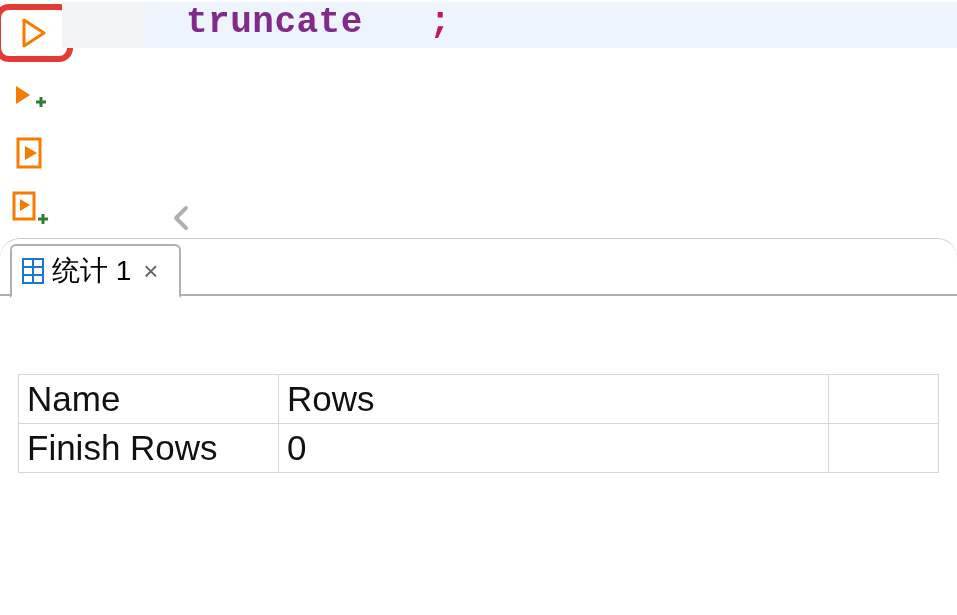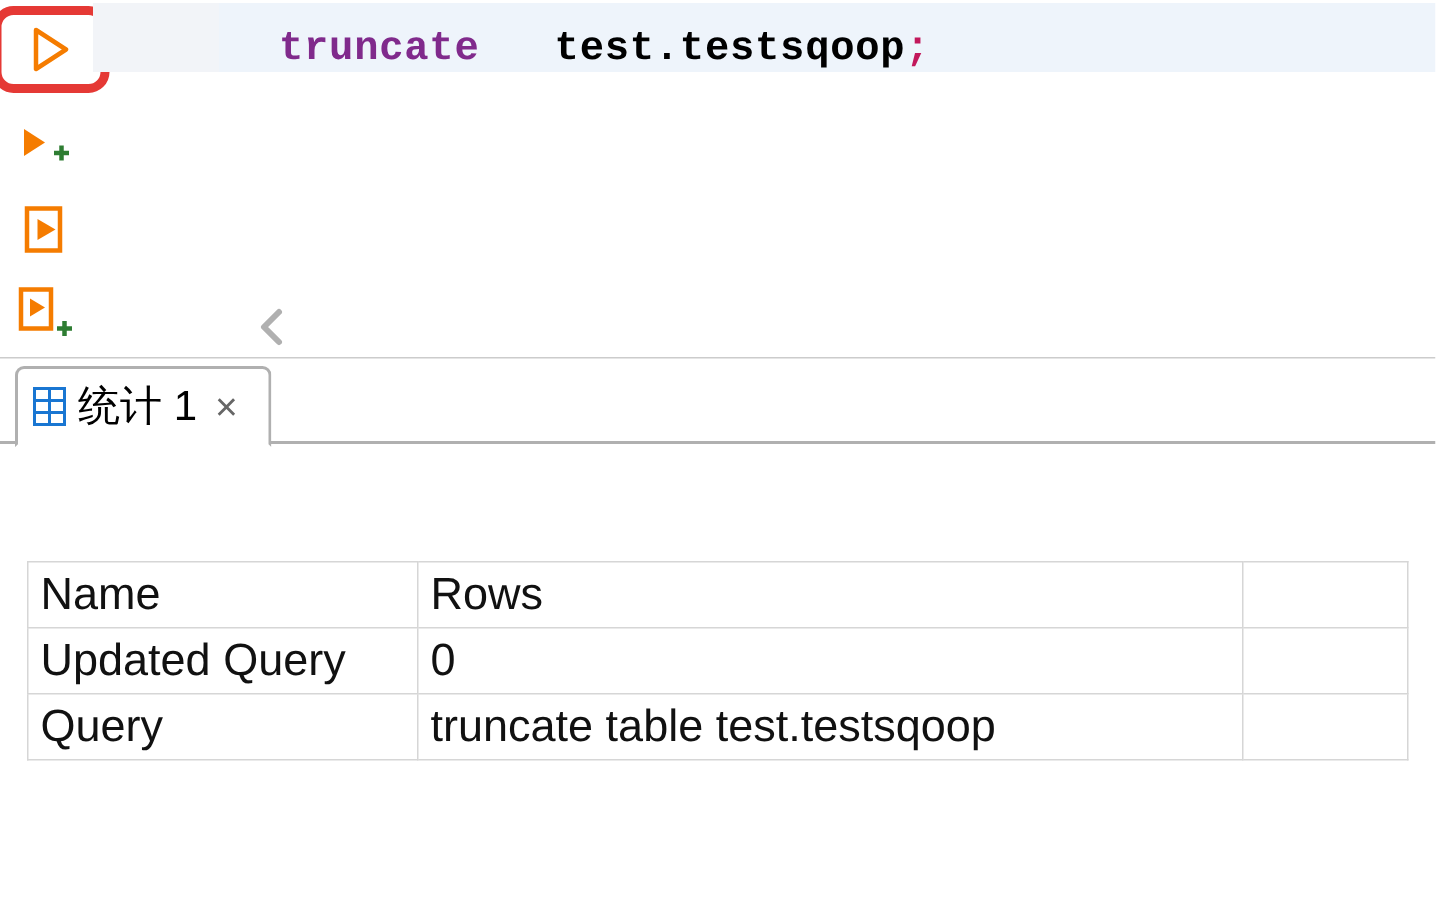--- a/index.html
+++ b/index.html
@@ -45,24 +45,24 @@
     height: 46px;
     background: #f2f4f8;
     border-right: 0;
     margin-top: 2px;
   }
   .codeline {
     flex: 1;
     height: 46px;
     background: #eef4fb;
     display: flex;
-    align-items: flex-end;
+    align-items: flex-start;
     padding-left: 40px;
     font-family: Consolas, "Courier New", monospace;
-    font-size: 27px;
+    font-size: 36px;
     letter-spacing: 0.5px;
     margin-top: 2px;
   }
   .kw { color: #802a8c; font-weight: bold; }
   .obj { color: #000; font-weight: bold; }
   .semi { color: #c2185b; font-weight: bold; }
   .editor-bottom {
     height: 40px;
     display: flex;
     align-items: center;
@@ -71,20 +71,21 @@
   }
 
   
   .tabstrip {
     height: 58px;
     border-top: 1px solid #ccc;
     display: flex;
     align-items: flex-end;
     padding-left: 10px;
     position: relative;
+    border-radius: 20px;
   }
   .tabstrip .baseline {
     position: absolute;
     left: 0; right: 0; bottom: 0;
     border-bottom: 2px solid #b0b0b0;
   }
   .tab {
     display: flex;
     align-items: center;
     gap: 8px;
@@ -107,21 +108,21 @@
   }
 
   
   .results-wrap {
     flex: 1;
     padding: 78px 18px 0 18px;
   }
   table.results {
     border-collapse: collapse;
     width: 100%;
-    font-size: 30px;
+    font-size: 35px;
     color: #111;
   }
   table.results th, table.results td {
     border: 1px solid #d6d6d6;
     padding: 4px 10px 4px 8px;
     text-align: left;
     font-weight: normal;
     vertical-align: middle;
     height: 44px;
   }
@@ -170,21 +171,20 @@
       </div>
     </div>
 
     <div class="editor-wrap">
       <div class="editor">
         <div class="gutter"></div>
         <div class="codeline">
           <span class="kw">truncate</span>
           <span>&nbsp;</span>
           <span>&nbsp;&nbsp;</span>
-          <span class="obj">test.testsqoop</span>
           <span class="semi">;</span>
         </div>
       </div>
       <div class="editor-bottom">
         <svg width="24" height="26" viewBox="0 0 24 26">
           <polyline points="16,3 6,13 16,23" fill="none" stroke="#b0b0b0" stroke-width="4" stroke-linecap="round" stroke-linejoin="round"></polyline>
         </svg>
       </div>
     </div>
 
@@ -213,26 +213,21 @@
         </colgroup>
       <thead>
         <tr>
           <th>Name</th>
           <th>Rows</th>
           <th></th>
         </tr>
       </thead>
       <tbody>
         <tr>
-          <td>Updated Query</td>
+          <td>Finish Rows</td>
           <td>0</td>
-          <td></td>
-        </tr>
-        <tr>
-          <td>Query</td>
-          <td>truncate table  test.testsqoop</td>
           <td></td>
         </tr>
       </tbody>
     </table>
   </div>
 
 </div>
 
 </body></html>

